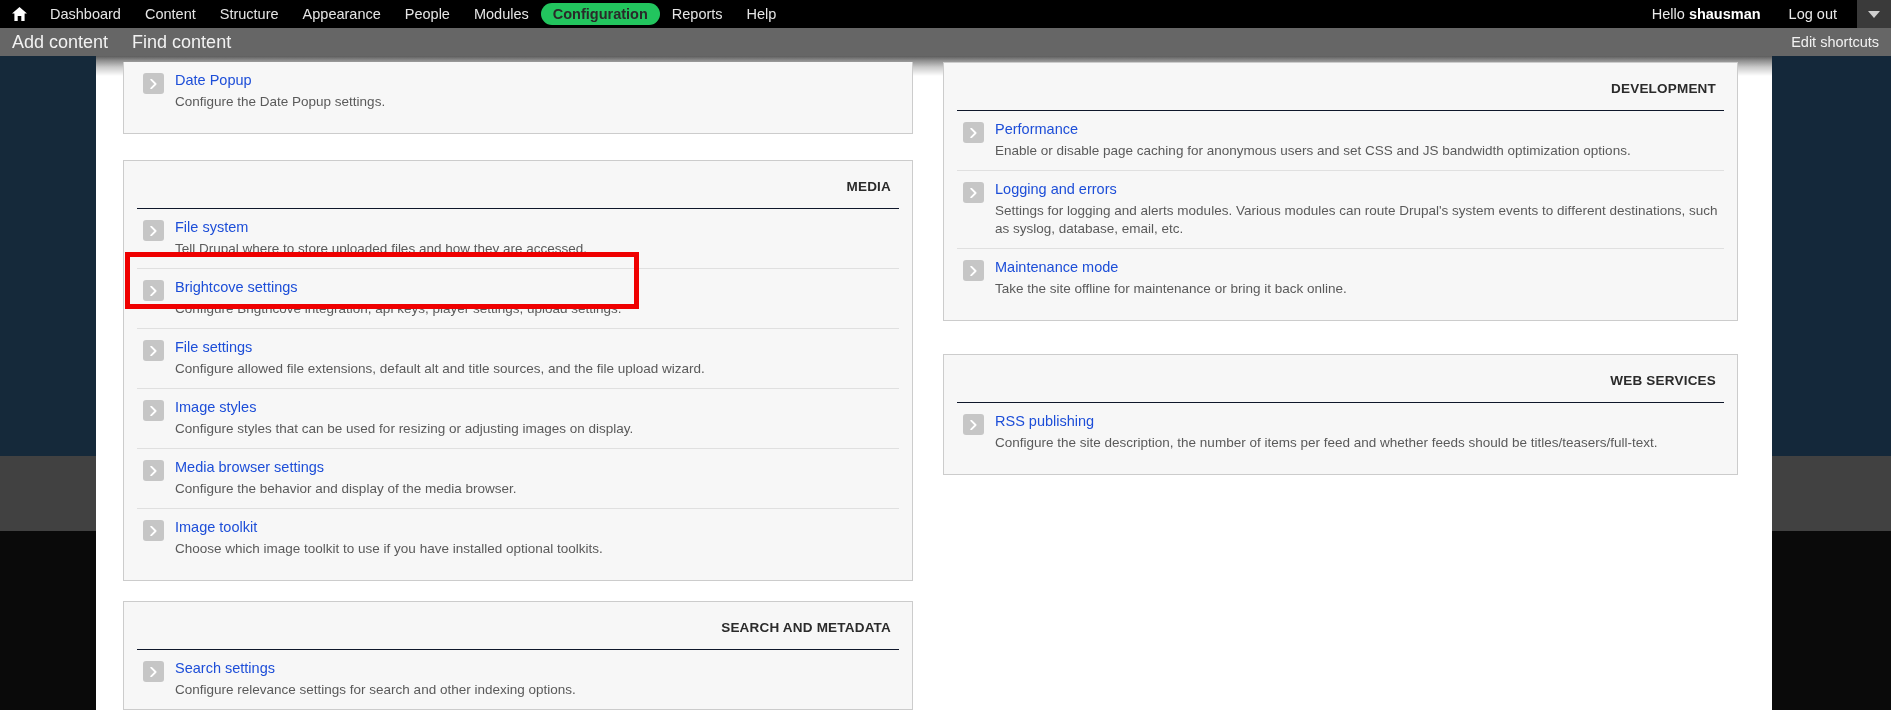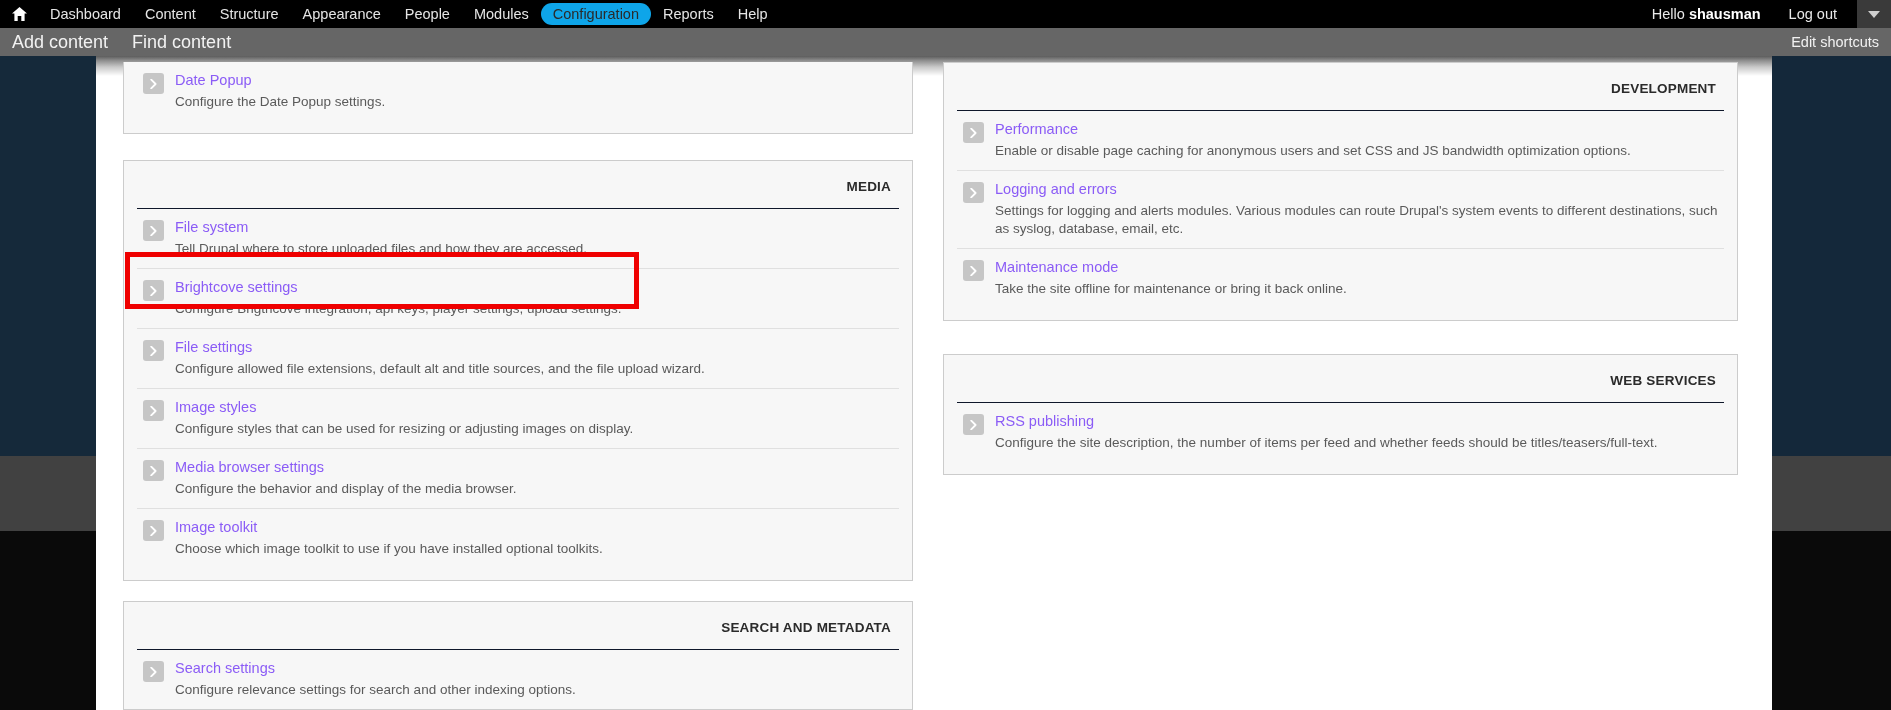--- a/index.html
+++ b/index.html
@@ -58,22 +58,22 @@
     color: #fff;
   }
   .toolbar-home svg { display:block; }
   .tb-menu { display: flex; align-items: center; height: 28px; }
   .tb-item {
     color: #e5e5e5; font-size: 14.5px; line-height: 28px;
     padding: 0 12px; height: 22px; display: flex; align-items: center;
     text-decoration: none; white-space: nowrap;
   }
   .tb-item.active {
-    background: #0ea5e9; color: #2a2a2a; border-radius: 11px;
-    font-weight: 400;
+    background: #22c55e; color: #2a2a2a; border-radius: 11px;
+    font-weight: 700;
   }
   .tb-right {
     position: absolute; right: 0; top: 0; height: 28px;
     display: flex; align-items: center;
   }
   .tb-greet { color: #e9e9e9; font-size: 14.5px; padding: 0 14px; white-space: nowrap; }
   .tb-greet b { color: #fff; font-weight: bold; }
   .tb-logout { color: #e9e9e9; font-size: 14.5px; padding: 0 14px; text-decoration: none; }
   .tb-drawer-toggle {
     width: 34px; height: 28px; background: #3a3a3a;
@@ -139,21 +139,21 @@
     width: 21px; height: 21px; border-radius: 3px;
     background: #c6c6c6;
     display: flex; align-items: center; justify-content: center;
     margin-right: 11px; margin-top: 1px;
   }
   .item-icon svg { display: block; }
 
   .item-text { flex: 1 1 auto; min-width: 0; }
   .item-link {
     display: block;
-    color: #8b5cf6; font-size: 14.5px; text-decoration: none;
+    color: #1d4ed8; font-size: 14.5px; text-decoration: none;
     line-height: 17px; margin-bottom: 3px;
   }
   .item-desc {
     color: #5a5a5a; font-size: 13.5px; line-height: 17px;
   }
 
   
   .annot {
     position: absolute;
     border: 5px solid #ef0000;

